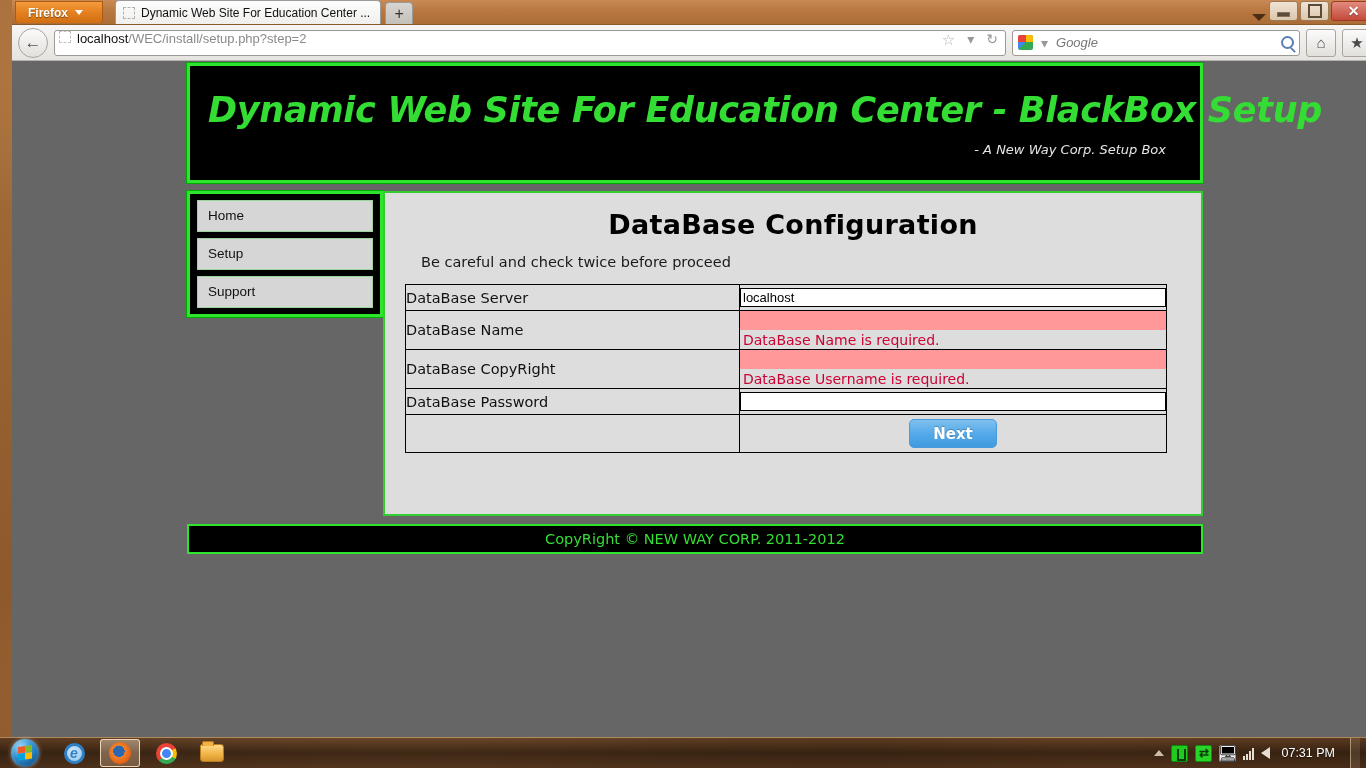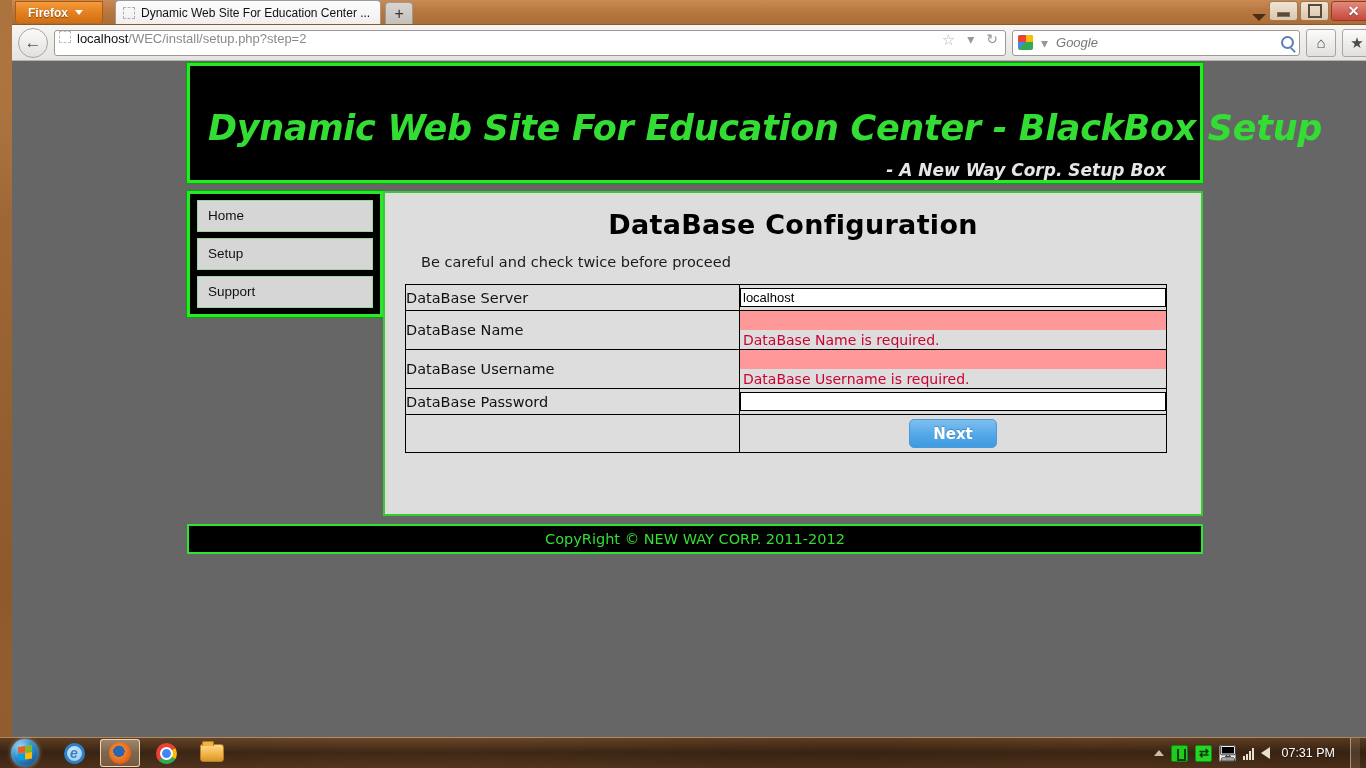--- a/index.html
+++ b/index.html
@@ -169,25 +169,25 @@
   .wrap { width: 1016px; margin: 0 auto; padding-top: 2px; }
 
   .hdr {
     background: #000; border: 3px solid #2ce52c;
     height: 120px; position: relative; padding: 0 18px;
     box-shadow: 0 0 0 1px #0a0;
   }
   .hdr h1 {
     color: #33dd33; font-size: 35px; font-weight: bold; font-style: italic;
     font-family: "DejaVu Sans", sans-serif;
-    text-align: center; line-height: 1; padding-top: 45px;
+    text-align: center; line-height: 1; padding-top: 27px;
     letter-spacing: -0.3px; white-space: nowrap;
   }
   .hdr .sub {
-    color: #e6e6e6; font-size: 17px; font-style: italic; font-weight: bold;
+    color: #e6e6e6; font-size: 13px; font-style: italic; font-weight: normal;
     font-family: "DejaVu Sans", sans-serif;
     text-align: right; padding-top: 14px; padding-right: 16px;
   }
 
   .body-row { display: flex; align-items: flex-start; padding-top: 8px; }
 
   .menu {
     width: 196px; flex: 0 0 196px;
     background: #000; border: 3px solid #2ce52c;
     padding: 6px 7px; box-shadow: 0 0 0 1px #0a0;
@@ -426,21 +426,21 @@
               </td>
             </tr>
             <tr>
               <td class="lbl">DataBase Name</td>
               <td class="fld">
                 <input type="text" class="err" value="" style="">
                 <span class="errmsg">DataBase Name is required.</span>
               </td>
             </tr>
             <tr>
-              <td class="lbl">DataBase Username</td>
+              <td class="lbl">DataBase CopyRight</td>
               <td class="fld">
                 <input type="text" class="err" value="" style="">
                 <span class="errmsg">DataBase Username is required.</span>
               </td>
             </tr>
             <tr>
               <td class="lbl">DataBase Password</td>
               <td class="fld">
                 <input type="password" value="" style="">
               </td>

